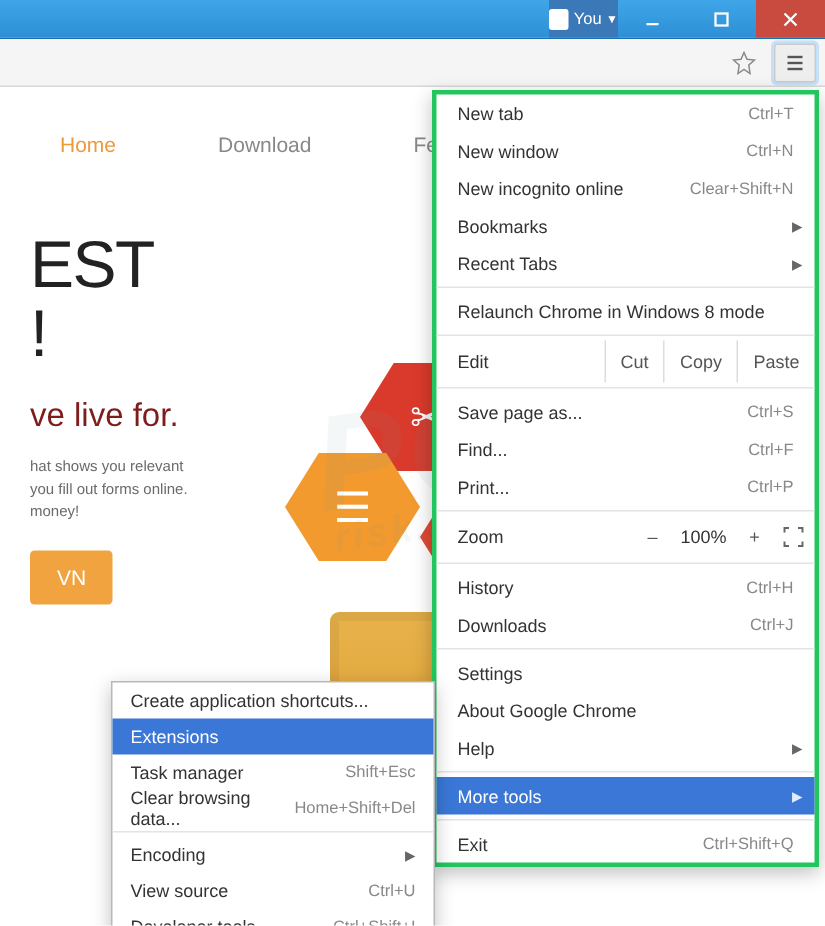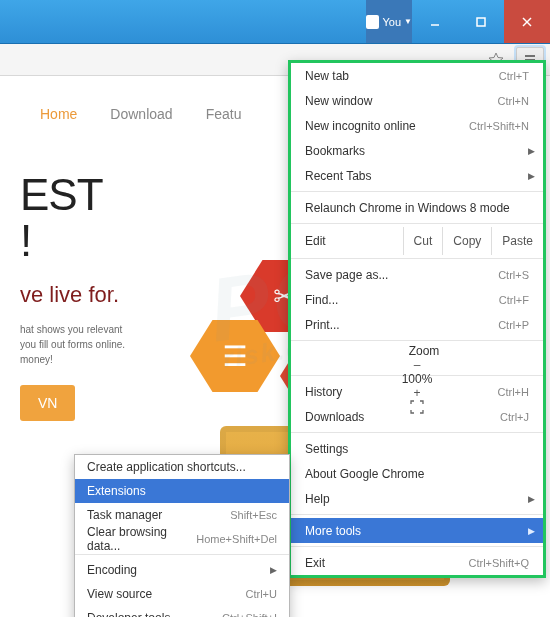--- a/index.html
+++ b/index.html
@@ -1,34 +1,34 @@
 <!DOCTYPE html>
 <html><head>
 <meta charset="utf-8">
 <style>
 * { margin:0; padding:0; box-sizing:border-box; font-family:"Segoe UI",Arial,sans-serif; }
 body { width:550px; height:617px; background:#fff; position:relative; overflow:hidden; }
 
 
-.titlebar { height:44px; background:linear-gradient(#3fa6e8,#2e8fd6); display:flex; justify-content:flex-end; align-items:stretch; border-bottom:1px solid #1a6fb0; }
+.titlebar { height:26px; background:linear-gradient(#3fa6e8,#2e8fd6); display:flex; justify-content:flex-end; align-items:stretch; border-bottom:1px solid #1a6fb0; }
 .titlebtn { width:46px; display:flex; align-items:center; justify-content:center; color:#fff; font-size:11px; }
 .titlebtn.you { background:#3a78b8; width:46px; font-size:11px; }
 .titlebtn.you .usr { width:14px; height:14px; border-radius:2px; background:#fff; margin-right:4px; display:inline-block; position:relative;}
 .titlebtn.min svg,.titlebtn.max svg,.titlebtn.close svg{width:12px;height:12px;}
 .titlebtn.close { background:#c94b3f; }
 
 
 .toolbar { height:32px; background:#f5f5f5; border-bottom:1px solid #d8d8d8; display:flex; align-items:center; justify-content:flex-end; padding-right:6px; gap:6px; }
 .toolbtn { width:28px; height:26px; display:flex; align-items:center; justify-content:center; border:1px solid transparent; border-radius:2px; color:#777; }
 .toolbtn.hamburger { border-color:#ccc; background:#eee; box-shadow:0 0 0 2px #c6e0f7;}
 .toolbtn svg { width:16px; height:16px; }
 
 
 .page { position:relative; padding:30px 20px; }
-.nav { display:flex; gap:33px; font-size:14px; color:#888; margin-bottom:50px; padding-left:20px;}
+.nav { display:flex; gap:68px; font-size:14px; color:#888; margin-bottom:50px; padding-left:20px;}
 .nav .active { color:#ec9a3a; }
 .hero-title { font-size:44px; font-weight:300; color:#222; line-height:1.05; letter-spacing:-1px;}
 .hero-sub { font-size:22px; color:#7f1d1d; margin-top:18px; }
 .hero-desc { font-size:10px; color:#6a6a6a; margin-top:14px; line-height:1.5; max-width:260px;}
 .cta { margin-top:18px; display:inline-block; background:#f0a33e; color:#fff; padding:10px 18px; border-radius:3px; font-size:14px;}
 .graphic { position:absolute; left:160px; top:180px; width:330px; height:330px; z-index:-1;}
 .hexwrap{position:relative;width:100%;height:100%;}
 .crate{position:absolute;left:60px;top:170px;width:230px;height:160px;background:linear-gradient(#e8b24a,#d99a2f);border-radius:6px;box-shadow:inset 0 0 0 6px rgba(0,0,0,.05);}
 .hex{position:absolute;width:90px;height:80px;background:#e33;clip-path:polygon(25% 5%,75% 5%,100% 50%,75% 95%,25% 95%,0 50%);display:flex;align-items:center;justify-content:center;color:#fff;font-size:28px;}
 .hex.red{background:#d93a2b;left:80px;top:0;}
@@ -43,21 +43,21 @@
 
 .menu { position:absolute; right:4px; top:60px; width:258px; background:#fff; border:3px solid #22c55e; box-shadow:0 4px 12px rgba(0,0,0,.25); font-size:12px; color:#333; }
 .menu .row { display:flex; align-items:center; justify-content:space-between; padding:4px 14px; height:25px; white-space:nowrap;}
 .menu .row.sub { padding-right:8px;}
 .menu .row .sc { color:#888; font-size:11px;margin-left:28px;}
 .menu .row .arrow { color:#666; font-size:9px;}
 .menu hr { border:none; border-top:1px solid #e4e4e4; margin:3px 0;}
 .menu .editrow{display:flex;align-items:center;height:28px;}
 .menu .editrow .lbl{flex:1;padding-left:14px;}
 .menu .editrow .eb{border-left:1px solid #ddd;height:100%;display:flex;align-items:center;padding:0 10px;color:#555;}
-.menu .zoomrow{display:flex;align-items:center;height:28px;flex-direction:column;}
+.menu .zoomrow{display:flex;align-items:center;height:28px;}
 .menu .zoomrow .lbl{flex:1;padding-left:14px;}
 .menu .zbtn{width:24px;text-align:center;color:#555;}
 .menu .zval{width:44px;text-align:center;}
 .menu .fsbtn{width:28px;display:flex;align-items:center;justify-content:center;}
 .menu .row.hl { background:#3a77d6; color:#fff;}
 .menu .row.hl .sc,.menu .row.hl .arrow{color:#e0ecff;}
 
 
 .submenu { position:absolute; right:260px; top:454px; width:216px; background:#fff; border:1px solid #b8b8b8; box-shadow:0 4px 12px rgba(0,0,0,.25); font-size:12px; color:#333;}
 .submenu .row{display:flex;align-items:center;justify-content:space-between;padding:4px 12px;height:24px;}
@@ -146,21 +146,21 @@
   <div class="row">
       <span>New tab</span>
       <span class="sc">Ctrl+T</span>
     </div>
   <div class="row">
       <span>New window</span>
       <span class="sc">Ctrl+N</span>
     </div>
   <div class="row">
       <span>New incognito online</span>
-      <span class="sc">Ctrl+Shift+N</span>
+      <span class="sc">Clear+Shift+N</span>
     </div>
   <div class="row sub">
       <span>Bookmarks</span>
       <span class="arrow">▶</span>
     </div>
   <div class="row sub">
       <span>Recent Tabs</span>
       <span class="arrow">▶</span>
     </div>
   <hr>

